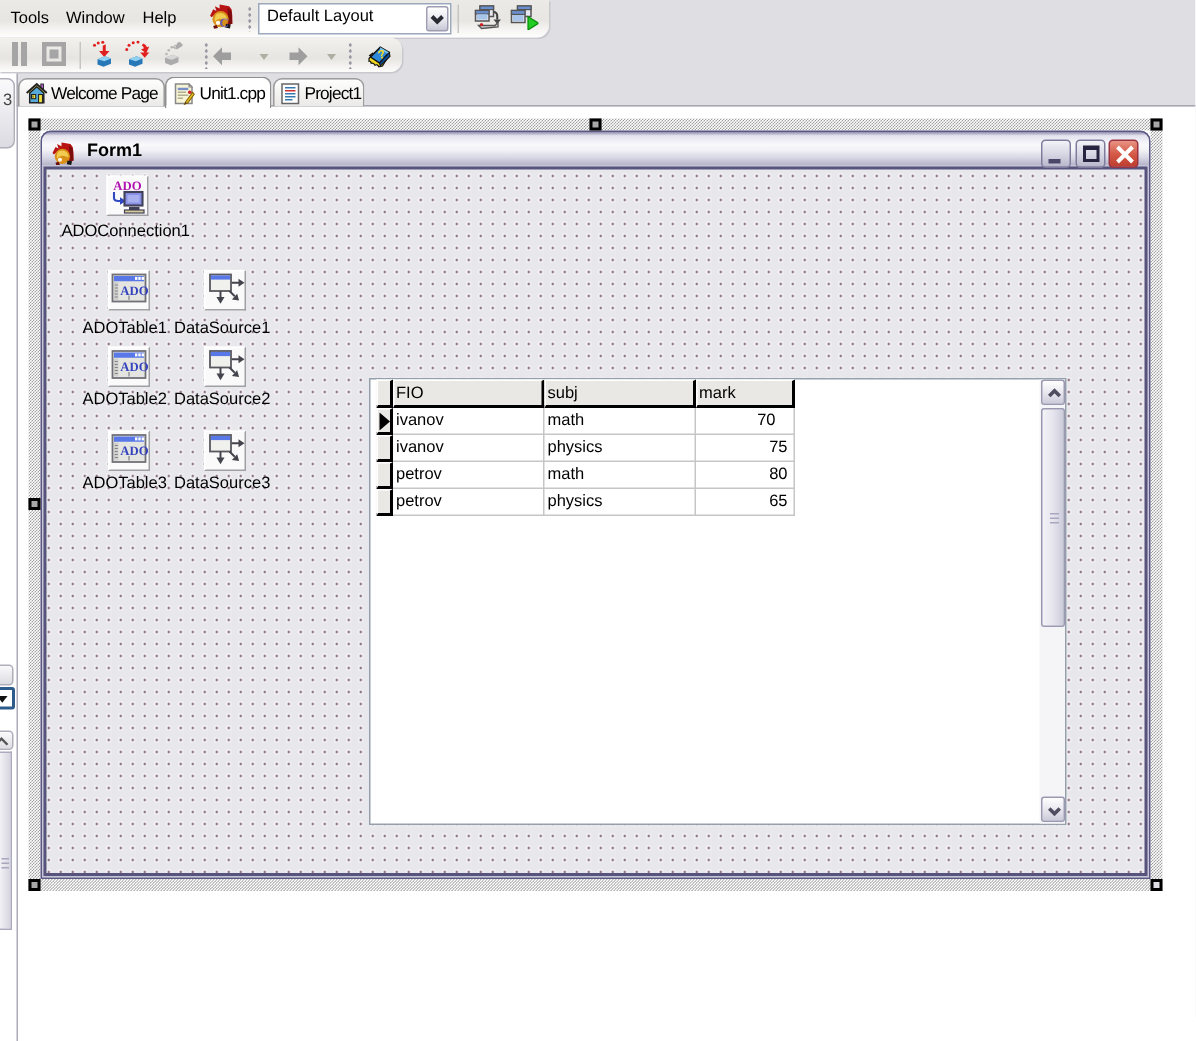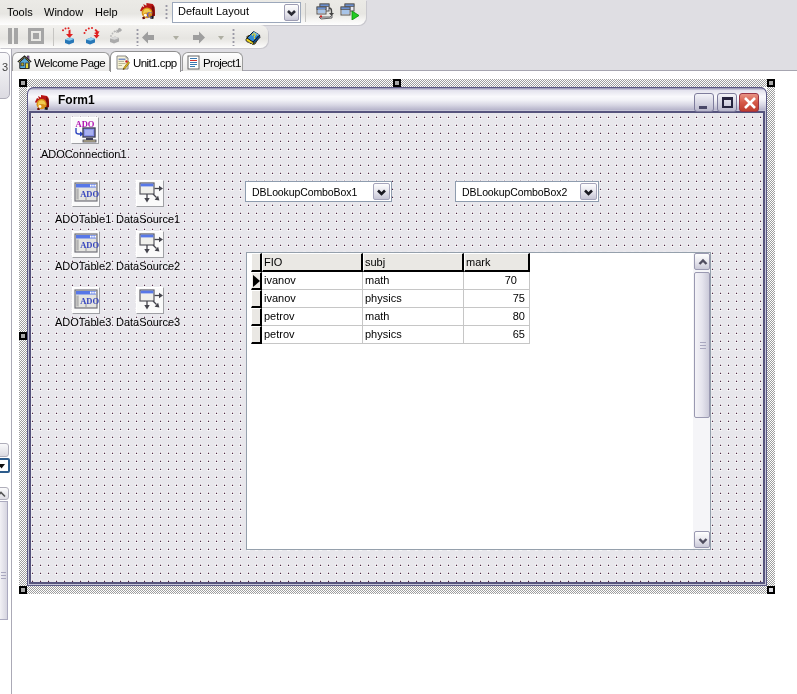--- a/index.html
+++ b/index.html
@@ -334,36 +334,20 @@
     </defs>
   </svg>
   <div class="lbl" style="left:41px; top:148px;">ADOConnection1</div>
   <div class="lbl" style="left:55px; top:213px;">ADOTable1</div>
   <div class="lbl" style="left:116px; top:213px;">DataSource1</div>
   <div class="lbl" style="left:55px; top:260px;">ADOTable2</div>
   <div class="lbl" style="left:116px; top:260px;">DataSource2</div>
   <div class="lbl" style="left:55px; top:316px;">ADOTable3</div>
   <div class="lbl" style="left:116px; top:316px;">DataSource3</div>
 
-  <div class="fcombo" style="left:245px; top:181px; width:147px;">
-    <div class="txt">DBLookupComboBox1</div>
-    <div class="btn">
-        <svg width="17" height="17" style="left:-1px; top:0px;" viewBox="0 0 17 17">
-          <path d="M5 6.5 L8.5 10 L12 6.5" fill="none" stroke="#1A1A22" stroke-width="2.6"></path>
-        </svg>
-      </div>
-  </div>
-  <div class="fcombo" style="left:455px; top:181px; width:144px;">
-    <div class="txt">DBLookupComboBox2</div>
-    <div class="btn">
-        <svg width="17" height="17" style="left:-1px; top:0px;" viewBox="0 0 17 17">
-          <path d="M5 6.5 L8.5 10 L12 6.5" fill="none" stroke="#1A1A22" stroke-width="2.6"></path>
-        </svg>
-      </div>
-  </div>
 
   <div class="abs" id="grid">
 
     <div class="hcell" style="left:4px; top:0px; width:11px; height:19px; border-bottom:2px solid #000; border-right:2px solid #000;"></div>
     <div class="hcell" style="left:15px; top:0px; width:101px; height:19px; border-bottom:2px solid #000; border-right:2px solid #000;"></div>
     <div class="hcell" style="left:116px; top:0px; width:101px; height:19px; border-bottom:2px solid #000; border-right:2px solid #000;"></div>
     <div class="hcell" style="left:217px; top:0px; width:66px; height:19px; border-bottom:2px solid #000; border-right:2px solid #000;"></div>
     <div class="gtxt" style="left:17px; top:3px;">FIO</div>
     <div class="gtxt" style="left:118px; top:3px;text-align:right;">subj</div>
     <div class="gtxt" style="left:219px; top:3px;">mark</div>

